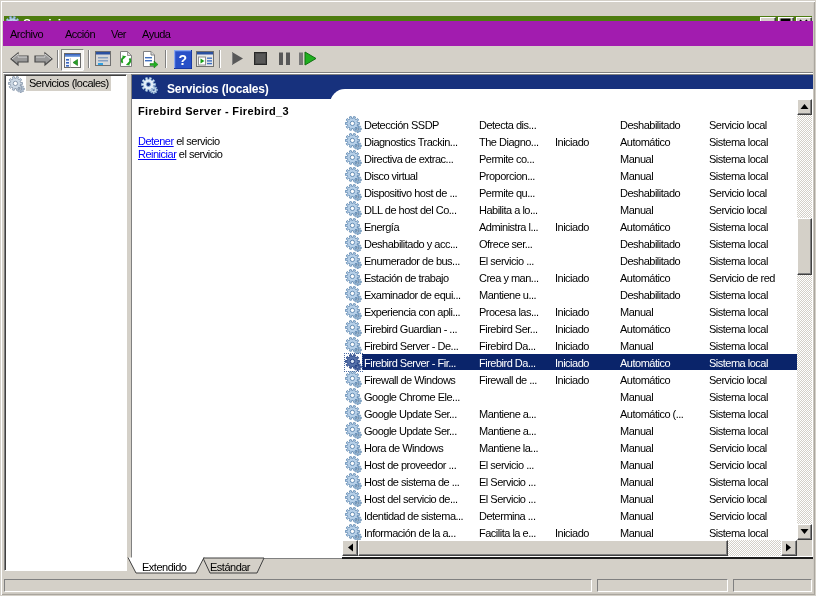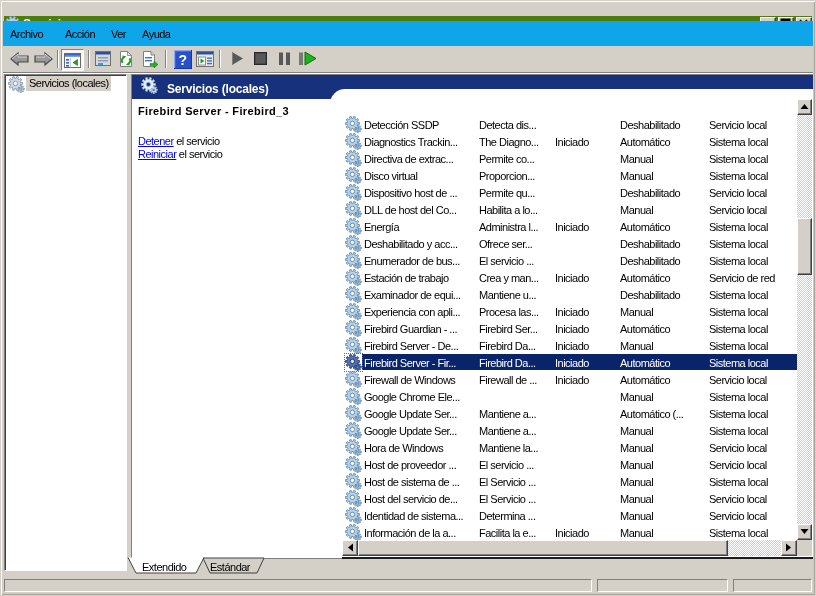--- a/index.html
+++ b/index.html
@@ -7,21 +7,21 @@
 
 #frame { position:absolute; left:0; top:0; width:816px; height:596px;
   border:1px solid #D4D0C8; box-shadow: inset 1px 1px 0 #fff, inset -1px -1px 0 #aaa69e, inset 2px 2px 0 #D4D0C8, inset -2px -2px 0 #ccc8c0; }
 
 #title { position:absolute; left:4px; top:16px; width:808px; height:35px; background:#4d7c0f; color:#fff; }
 #title .txt { position:absolute; left:19px; top:1px; font-weight:bold; font-size:12px; letter-spacing:-0.2px; }
 .capbtn { position:absolute; top:1px; width:16px; height:14px; background:#D4D0C8;
   border-top:1px solid #fff; border-left:1px solid #fff; border-right:1px solid #404040; border-bottom:1px solid #404040;
   box-shadow: inset -1px -1px 0 #808080; }
 
-#menu { position:absolute; left:3px; top:21px; width:810px; height:25px; background:#0ea5e9; }
+#menu { position:absolute; left:3px; top:21px; width:810px; height:25px; background:#a21caf; }
 #menu span { position:absolute; top:7px; color:#000; }
 
 #toolbar { position:absolute; left:3px; top:46px; width:810px; height:27px; background:#D4D0C8;
   border-bottom:1px solid #808080; box-shadow: 0 1px 0 #fff; }
 .tsep { position:absolute; top:4px; width:2px; height:18px; border-left:1px solid #808080; border-right:1px solid #fff; }
 .tico { position:absolute; top:5px; }
 
 #lpanel { position:absolute; left:4px; top:74px; width:123px; height:497px; background:#fff;
   border-top:1px solid #808080; border-left:1px solid #808080; border-right:1px solid #fff; border-bottom:1px solid #fff;
   box-shadow: inset 1px 1px 0 #404040; }

